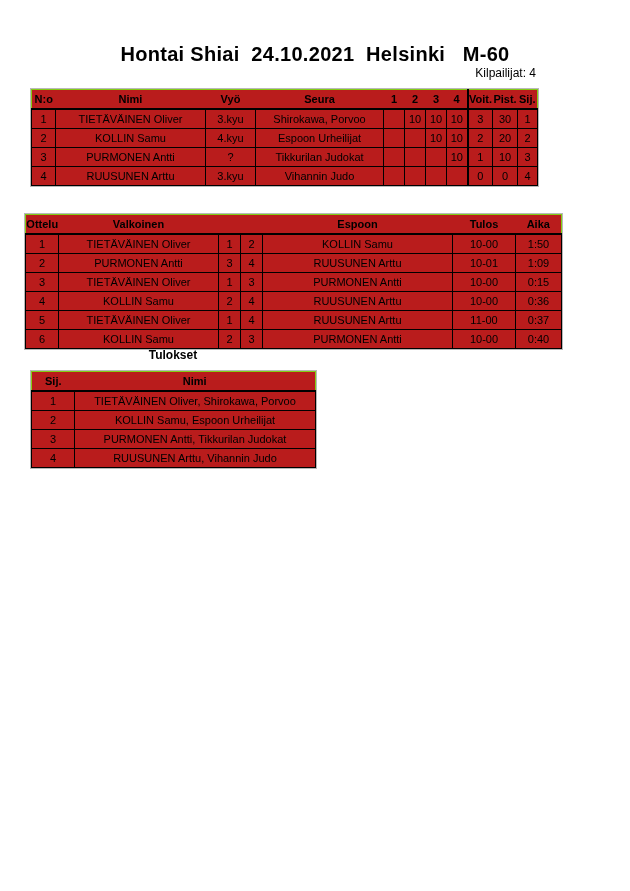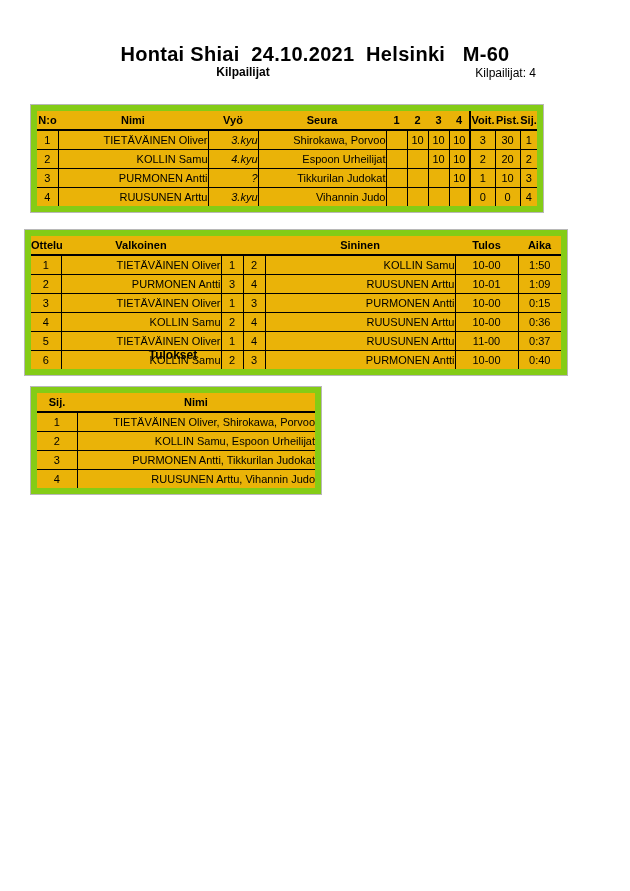--- a/index.html
+++ b/index.html
@@ -24,58 +24,56 @@
   .sub-ottelut    { top: 198px; left: 25px; width: 536px; }
   .sub-tulokset   { top: 348px; left: 31px; width: 284px; }
   .count-label {
     position: absolute; top: 66px; right: 48px;
     font-size: 12px; font-weight: normal;
   }
   table.t {
     position: absolute;
     border-collapse: collapse;
     table-layout: fixed;
-    border: 6px solid #84cc16;
+    border: 1px solid #84cc16;
     outline: 1px solid #b8b8b8;
-    background: #eab308;
-    margin-top: 16px;
+    background: #b91c1c;
   }
   table.t th, table.t td {
     font-family: "Liberation Sans", sans-serif;
     font-size: 11px;
     height: 18px;
     padding: 0;
     white-space: nowrap;
     overflow: hidden;
   }
   table.t td { border: 1px solid #000; }
   table.t th {
     border: none;
     border-bottom: 2px solid #000;
     font-weight: bold;
     text-align: center;
     overflow: visible;
   }
   td.c { text-align: center; }
-  td.l { text-align: right; padding-left: 5px; }
-  td.belt { text-align: right; padding-left: 8px; font-style: italic; }
+  td.l { text-align: center; padding-left: 5px; }
+  td.belt { text-align: center; padding-left: 8px; }
   .thick-l { border-left: 2px solid #000 !important; border-radius: 8px; }
   th.sep-r { border-right: 1px solid #000; }
   .t-competitors { left: 31px; top: 89px; width: 506px; }
   .t-matches     { left: 25px; top: 214px; width: 536px; }
   .t-results     { left: 31px; top: 371px; width: 284px; }
 </style>
 </head>
 <body>
 
 <div class="page">
 
   <div class="doc-title">Hontai Shiai  24.10.2021  Helsinki   M-60</div>
 
-  <div class="sub-title sub-kilpailijat">Kilpailijat</div>
   <div class="count-label">Kilpailijat: 4</div>
 
   <table class="t t-competitors">
     <colgroup>
       <col style="width:24px">
         <col style="width:150px">
         <col style="width:50px">
         <col style="width:128px">
       <col style="width:21px">
         <col style="width:21px">
@@ -164,21 +162,21 @@
       <col style="width:190px">
         <col style="width:63px">
         <col style="width:46px">
     </colgroup>
     <tbody>
         <tr>
       <th>Ottelu</th>
       <th>Valkoinen</th>
       <th></th>
       <th></th>
-      <th>Sininen</th>
+      <th>Espoon</th>
       <th>Tulos</th>
       <th>Aika</th>
     </tr>
     <tr>
       <td class="c">1</td>
       <td class="l">TIETÄVÄINEN Oliver</td>
       <td class="c">1</td>
       <td class="c">2</td>
       <td class="l">KOLLIN Samu</td>
       <td class="c">10-00</td>

